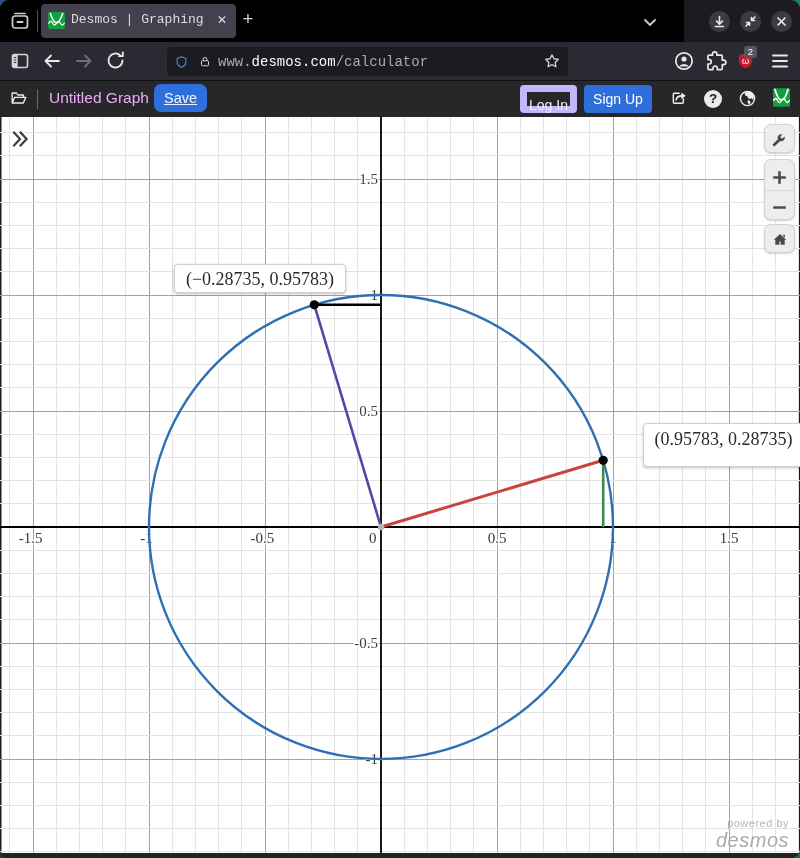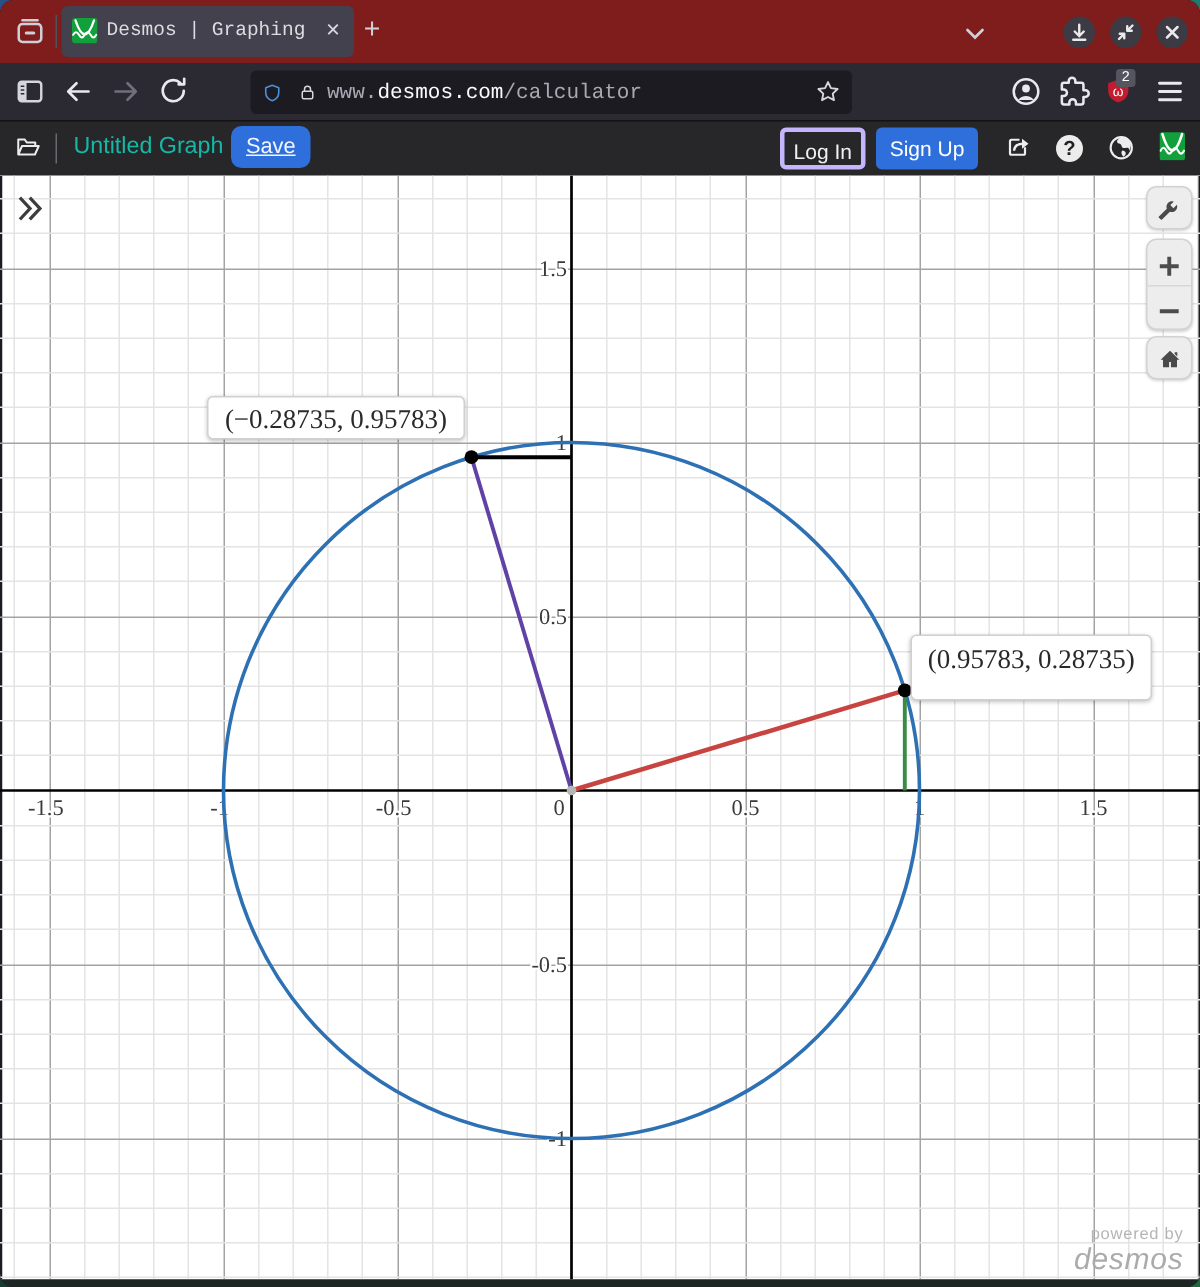--- a/index.html
+++ b/index.html
@@ -2,21 +2,21 @@
 <html><head>
 <meta charset="utf-8">
 <style>
   * { margin:0; padding:0; box-sizing:border-box; }
   html,body { width:800px; height:858px; overflow:hidden; }
   body { font-family:"Liberation Sans", sans-serif; background:#1c1b22; position:relative; }
   .corner { position:absolute; width:12px; height:12px; z-index:0; }
   #win { position:absolute; left:0; top:0; width:800px; height:858px; border-radius:9px; overflow:hidden; z-index:1; background:#1c1b22; }
 
   
-  #tabbar { position:absolute; left:0; top:0; width:800px; height:42px; background:#7f1d1d; }
+  #tabbar { position:absolute; left:0; top:0; width:684px; height:42px; background:#000000; }
   .mono { font-family:"Liberation Mono", monospace; }
   #fxview { position:absolute; left:8px; top:9px; width:24px; height:24px; }
   #tabsep { position:absolute; left:37px; top:10px; width:1px; height:22px; background:#52525e; }
   #tab { position:absolute; left:41px; top:4px; width:195px; height:34px; background:#42414d; border-radius:4px; }
   #tab .favicon { position:absolute; left:7px; top:7.5px; width:17px; height:17px; }
   #tab .title { position:absolute; left:30px; top:8px; font-size:13px; color:#dddce2; letter-spacing:0px; }
   #tab .close { position:absolute; right:5px; top:8px; width:18px; height:18px; color:#d8d8de; font-size:15px; line-height:18px; text-align:center; }
   #newtab { position:absolute; left:233px; top:6px; width:30px; height:30px; color:#cfcfd8; font-size:19px; line-height:29px; text-align:center; font-weight:400; }
   #alltabs { position:absolute; left:638px; top:10px; width:24px; height:24px; }
   .winbtn { position:absolute; top:11px; width:21px; height:21px; border-radius:50%; background:#3c3b44; }
@@ -24,30 +24,30 @@
   
   #navbar { position:absolute; left:0; top:42px; width:800px; height:38px; background:#2b2a33; }
   .navicon { position:absolute; top:7px; width:24px; height:24px; }
   #urlbar { position:absolute; left:167px; top:4.5px; width:401px; height:29px; background:#1c1b22; border-radius:4px; }
   #urltext { position:absolute; left:51px; top:7.5px; font-size:14px; }
   #star { position:absolute; right:7px; top:5px; width:18px; height:18px; }
 
   
   #dheader { position:absolute; left:0; top:80px; width:800px; height:37px; background:#27272a; border-top:1px solid #121214; }
   #dheader .vsep { position:absolute; left:37px; top:8px; width:1px; height:20px; background:#6a6a6e; }
-  #untitled { position:absolute; left:49px; top:8px; font-size:15.5px; color:#14b8a6; }
+  #untitled { position:absolute; left:49px; top:8px; font-size:15.5px; color:#f0abfc; }
   #savebtn { position:absolute; left:154px; top:3px; width:53px; height:28px; background:#2f6fdb; border-radius:7px; color:#f2f6ff; font-size:14.5px; text-align:center; line-height:28px;text-decoration:underline; }
-  #loginbtn { position:absolute; left:520px; top:3.5px; width:57px; height:28px; border:3px solid #c4b5fd; border-radius:4px; color:#f0f0f0; font-size:14px; text-align:center; line-height:26px; }
+  #loginbtn { position:absolute; left:520px; top:3.5px; width:57px; height:28px; border:7px solid #c4b5fd; border-radius:4px; color:#f0f0f0; font-size:14px; text-align:center; line-height:26px; }
   #signupbtn { position:absolute; left:584px; top:3.5px; width:68px; height:28px; background:#2f6fdb; border-radius:4px; color:#fff; font-size:14px; text-align:center; line-height:28px; }
 
   
   #graph { position:absolute; left:0; top:117px; width:800px; height:736px; background:#ffffff; box-shadow:inset 1.5px 0 0 #1c1b22, inset -1.5px 0 0 #1c1b22; }
   #bottomstrip { position:absolute; left:0; top:853px; width:800px; height:5px; background:#1e2623; }
 
-  .ptlabel { position:absolute; background:#fff; border:1px solid #d0d0d0; border-radius:4px; box-shadow:0 1px 3px rgba(0,0,0,0.25); font-family:"Liberation Serif", serif; font-size:18px; color:#2a2a2a; text-align:center; z-index:5; }
+  .ptlabel { position:absolute; background:#fff; border:1px solid #d0d0d0; border-radius:4px; box-shadow:0 1px 3px rgba(0,0,0,0.25); font-family:"Liberation Serif", serif; font-size:18px; color:#2a2a2a; text-align:center; z-index:5;margin-left:36px; }
   .gbtn { position:absolute; left:764px; width:31px; background:#ededed; border:1px solid #d2d2d2; border-radius:7px; box-shadow:0 1px 2px rgba(0,0,0,0.18); z-index:6; }
   #poweredby { position:absolute; right:11px; top:817px; text-align:right; z-index:4; color:#b5b5b5; }
   #poweredby .l1 { font-size:11px; letter-spacing:0.5px; }
   #poweredby .l2 { font-size:20px; letter-spacing:0.5px; color:#ababab;font-style:italic; }
 </style>
 </head>
 <body>
 <div class="corner" style="left:0;top:0;background:#2b5184;"></div>
 <div class="corner" style="right:0;top:0;background:#1f7a6e;"></div>
 <div class="corner" style="left:0;bottom:0;background:#173a30;"></div>

